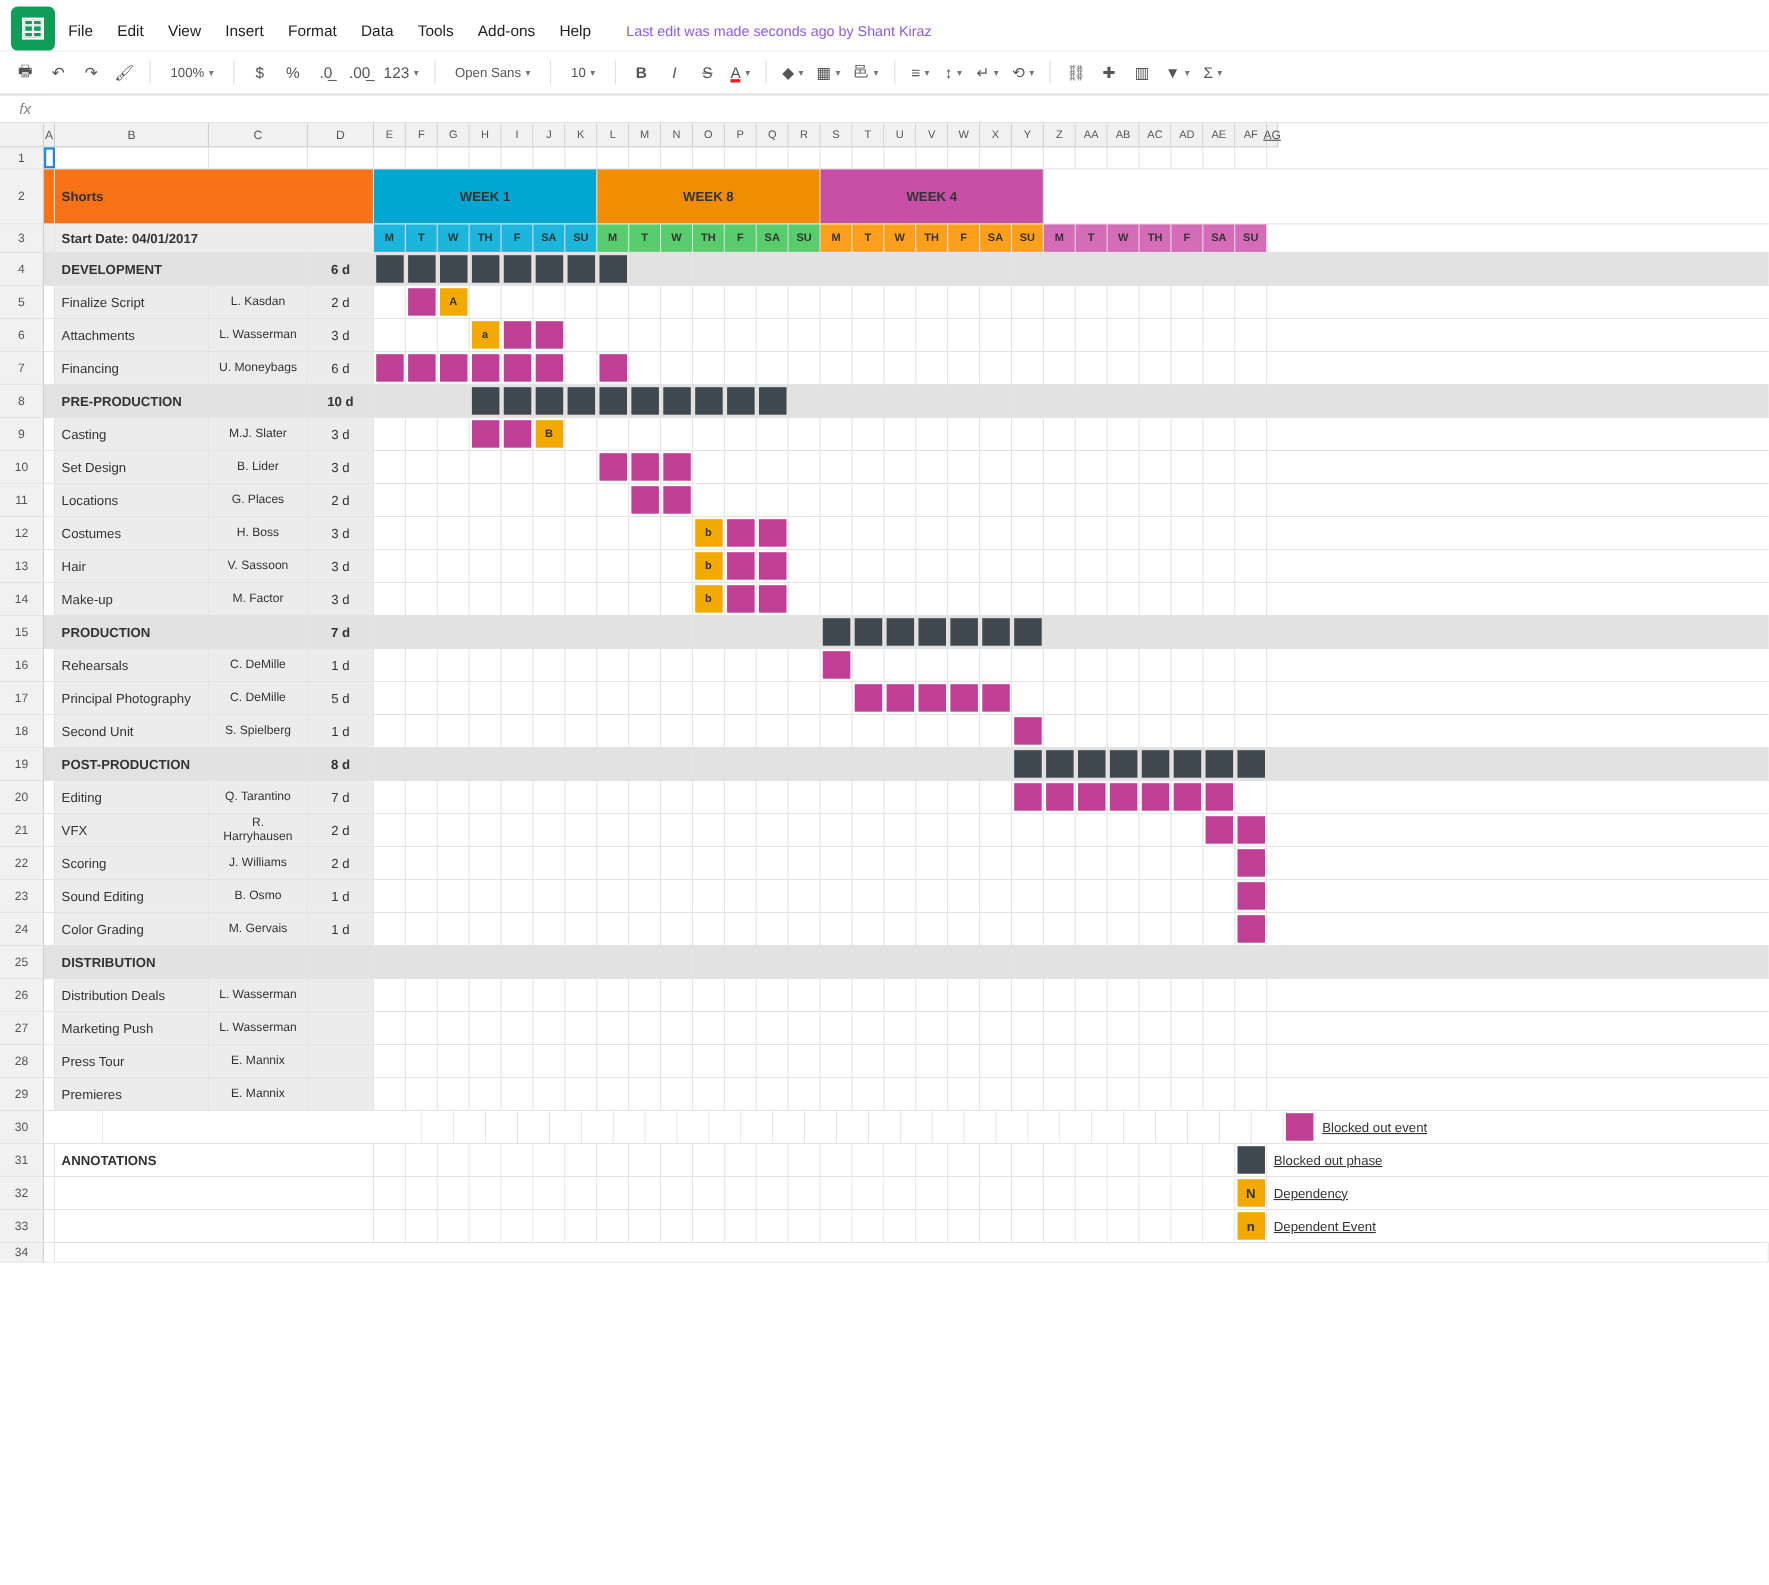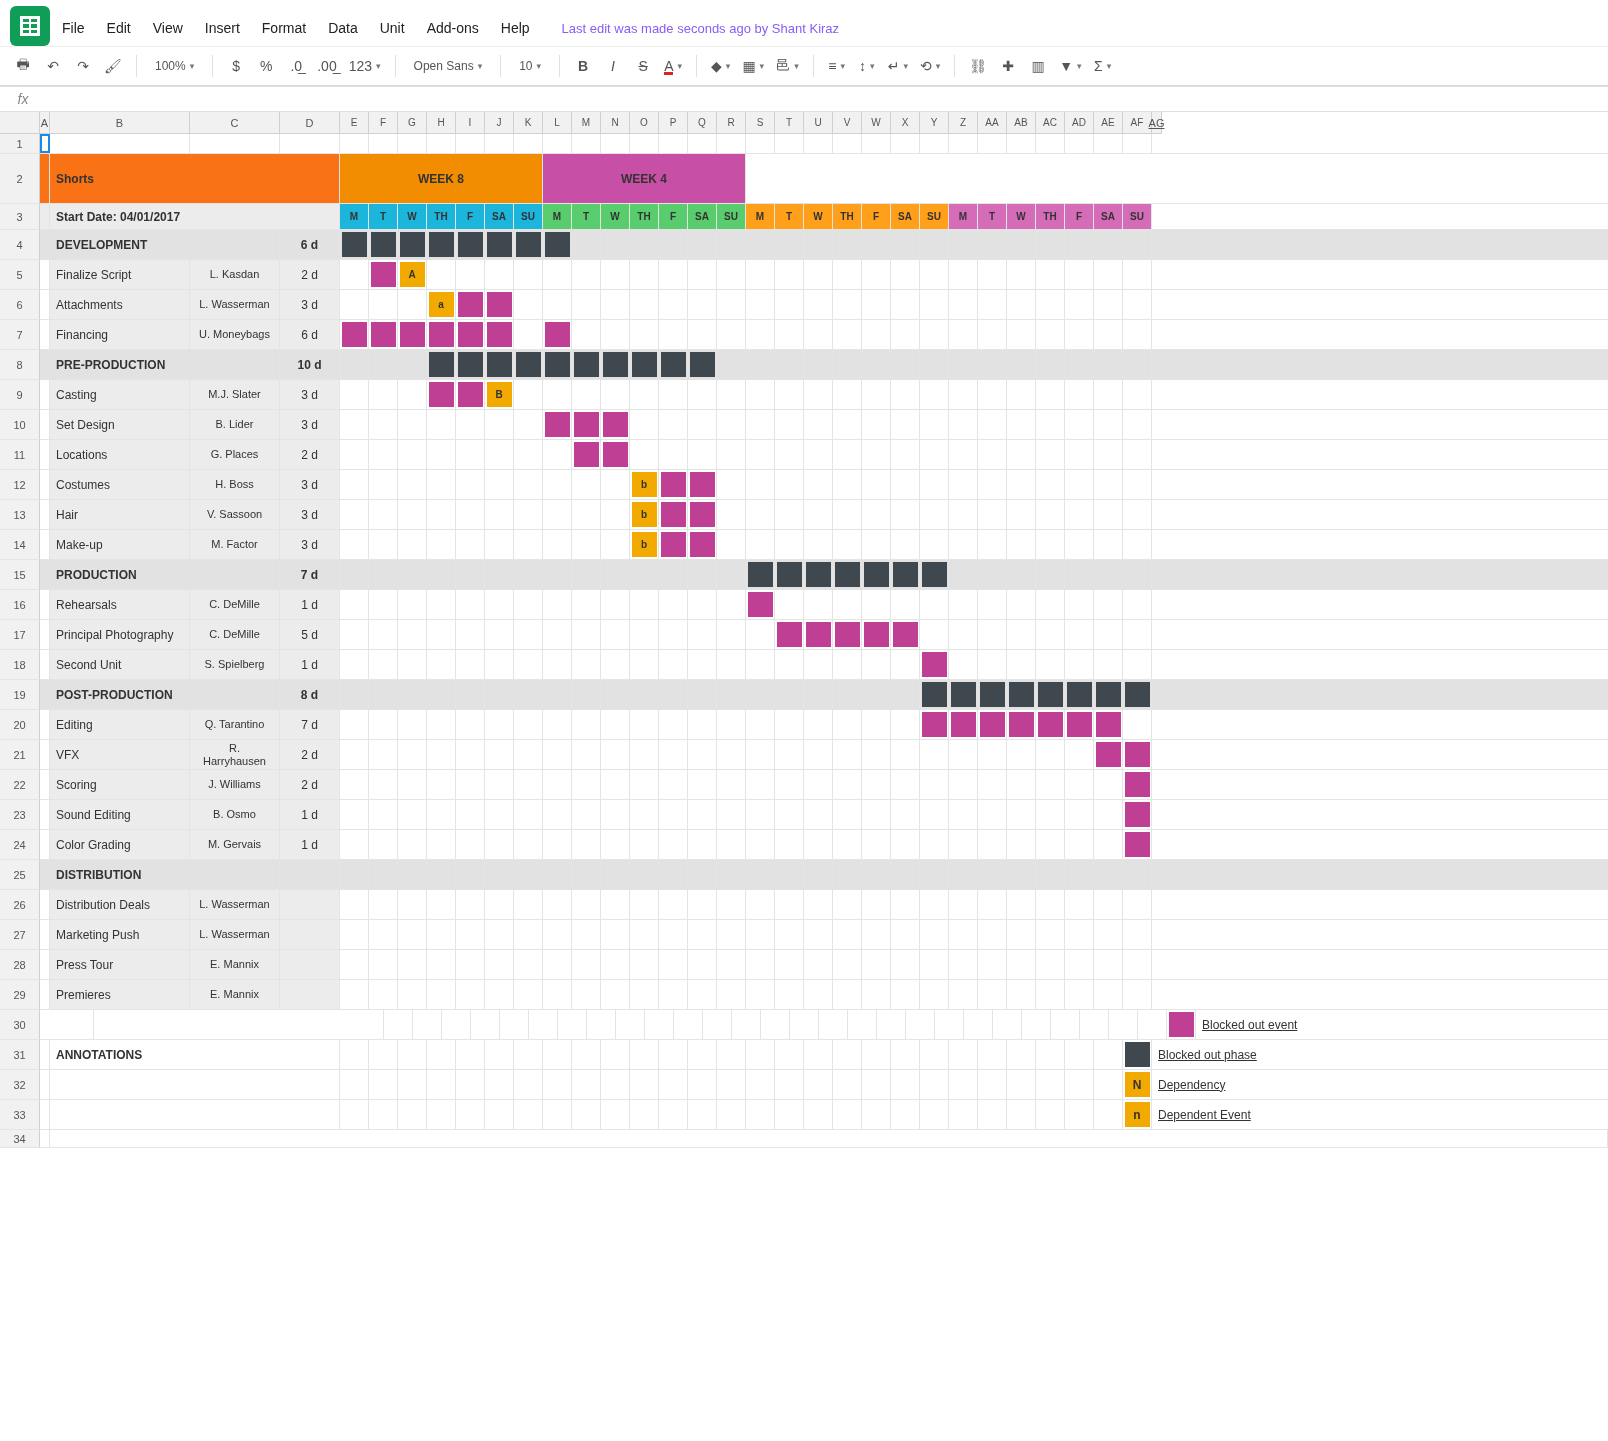--- a/index.html
+++ b/index.html
@@ -117,21 +117,21 @@
         </div>
     </div>
     <div class="title-wrap">
       <div class="menubar">
         <span class="menu-item">File</span>
         <span class="menu-item">Edit</span>
         <span class="menu-item">View</span>
         <span class="menu-item">Insert</span>
         <span class="menu-item">Format</span>
         <span class="menu-item">Data</span>
-        <span class="menu-item">Unit</span>
+        <span class="menu-item">Tools</span>
         <span class="menu-item">Add-ons</span>
         <span class="menu-item">Help</span>
         <span class="last-edit">Last edit was made seconds ago by Shant Kiraz</span>
       </div>
     </div>
   </div>
 
   <div class="toolbar">
     <div class="tb-btn">🖶</div>
     <div class="tb-btn">↶</div>
@@ -295,20 +295,21 @@
           <div class="cell cDay daycell"></div>
           <div class="cell cDay daycell"></div>
           <div class="cell cDay daycell"></div>
           <div class="cell cDay daycell"></div>
           <div class="cell cDay daycell"></div>
           <div class="cell cEnd"></div>
         </div>
         <div class="row " style="height: 50px;">
           <div class="cell cA sheet-title"></div>
           <div class="cell sheet-title" style="width: 290px;">Shorts</div>
+          <div class="cell week-hdr w1" style="width: 203px;">WEEK 1</div>
           <div class="cell week-hdr w3" style="width: 203px;">WEEK 8</div>
           <div class="cell week-hdr w4" style="width: 203px;">WEEK 4</div>
           <div class="cell cEnd"></div>
         </div>
         <div class="row " style="height: 26px;">
           <div class="cell cA start-date"></div>
           <div class="cell start-date" style="width: 290px;">Start Date: 04/01/2017</div>
           <div class="cell cDay day-hdr w1l">M</div>
           <div class="cell cDay day-hdr w1l">T</div>
           <div class="cell cDay day-hdr w1l">W</div>

